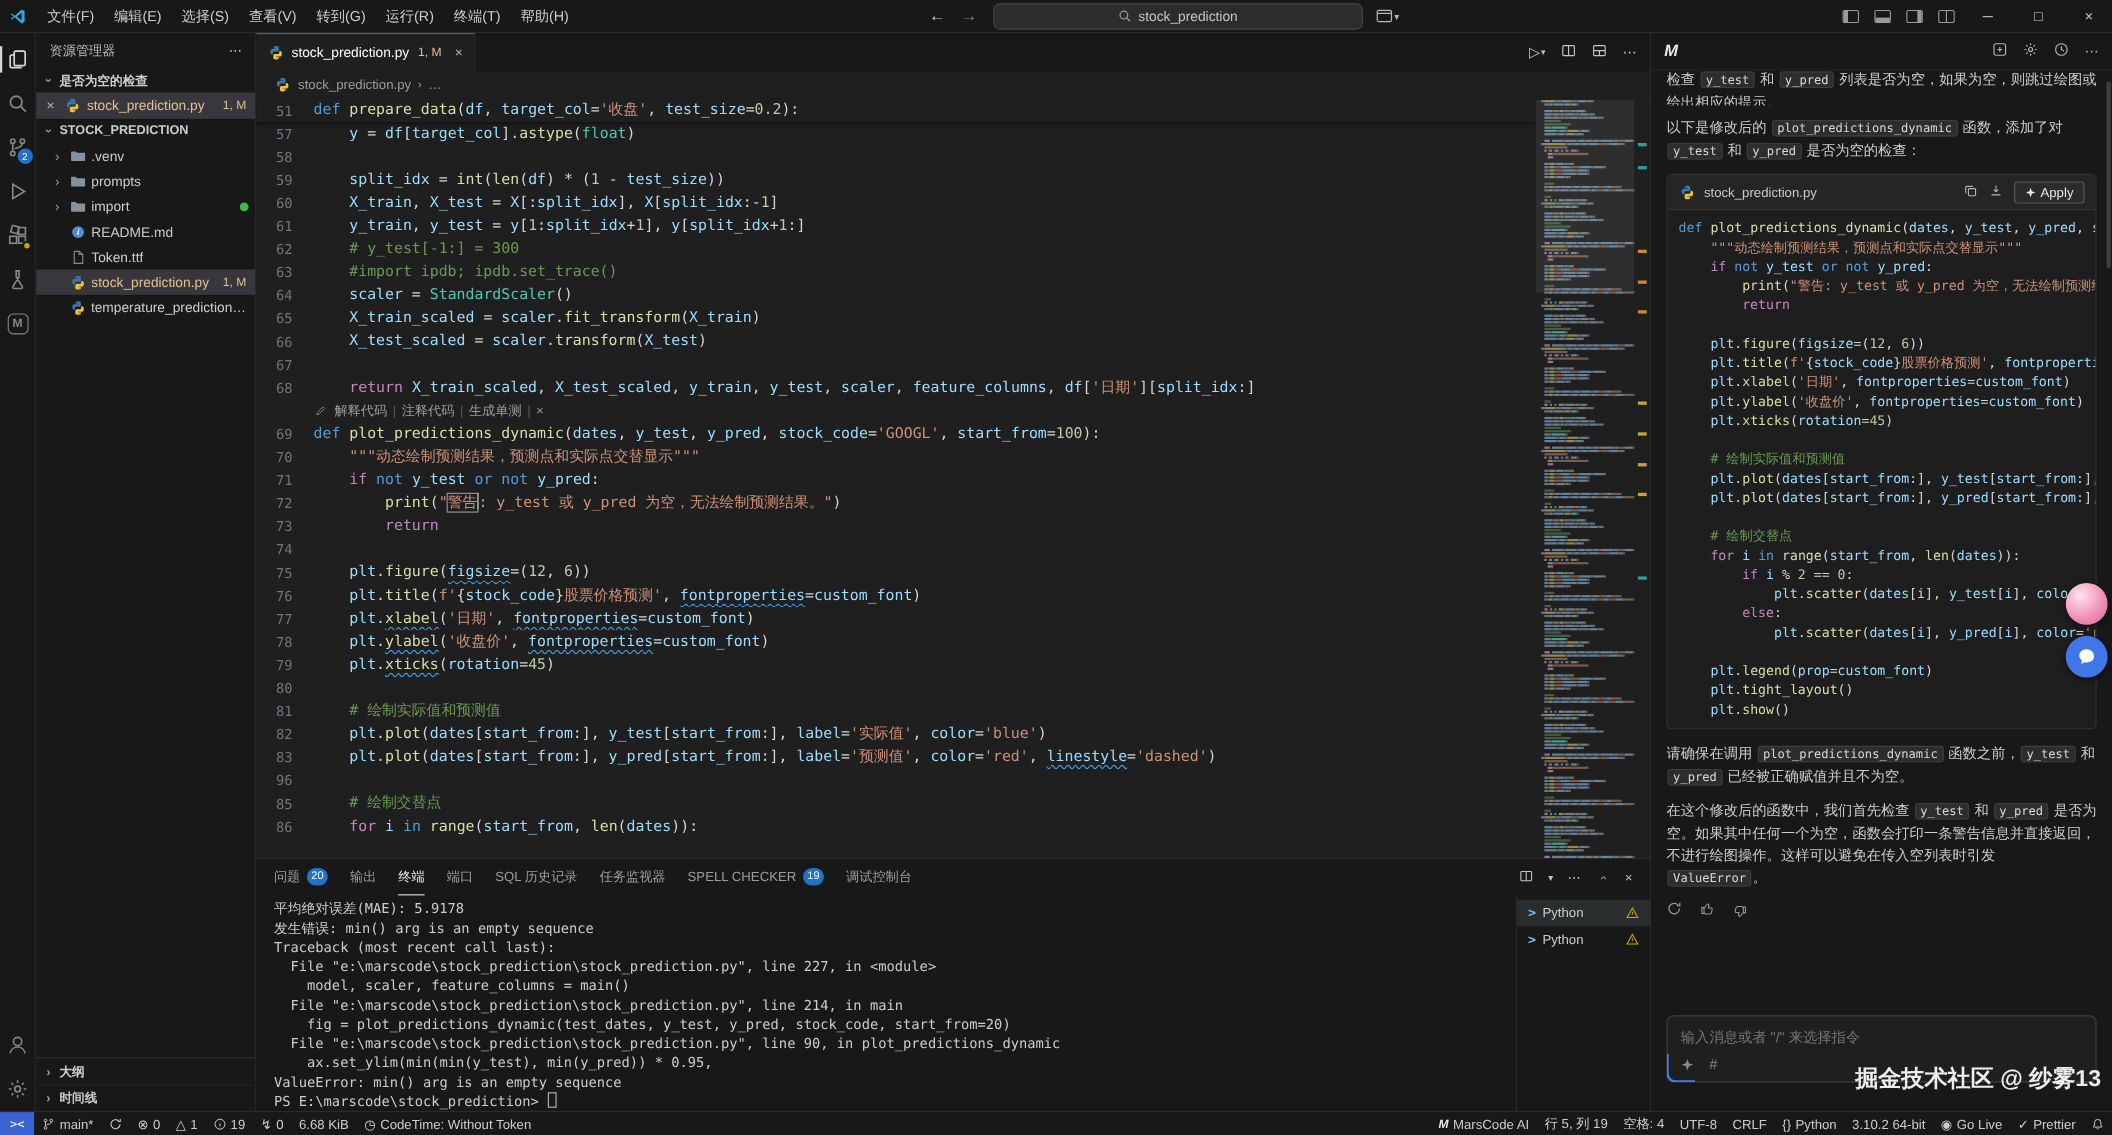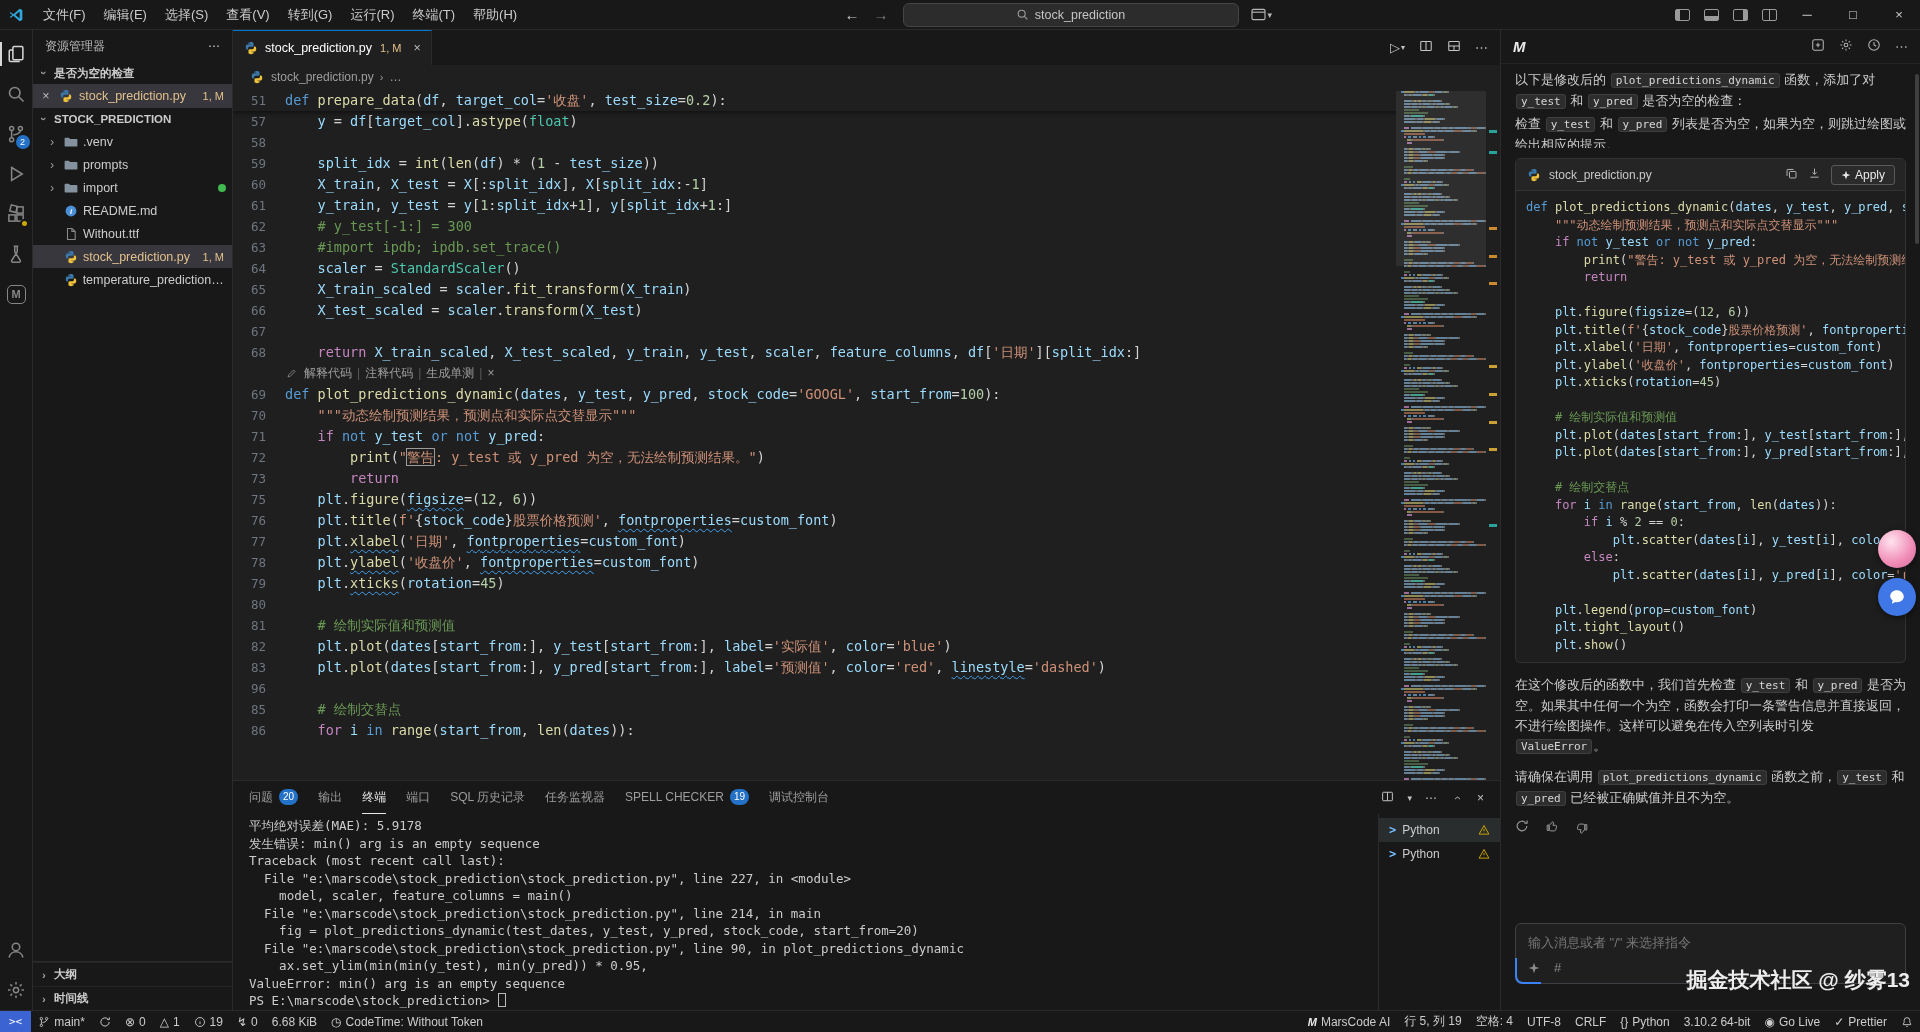--- a/index.html
+++ b/index.html
@@ -336,21 +336,21 @@
             <span class="tl">README.md</span>
           </div>
           <div class="tree-row">
             <span class="tw"></span>
             <span class="fic">
               <svg width="14" height="14" viewBox="0 0 16 16" fill="none" stroke="#8a8a8a" stroke-width="1.2">
                 <path d="M4 1.8h5.2L12.8 5v9.2H4z"></path>
                 <path d="M9 2v3h3.5"></path>
               </svg>
             </span>
-            <span class="tl">Without.ttf</span>
+            <span class="tl">Token.ttf</span>
           </div>
           <div class="tree-row selected">
             <span class="tw"></span>
             <span class="fic">
               <svg width="14" height="14" viewBox="0 0 16 16">
                 <path fill="#3b77a8" d="M7.9 1c-3 0-2.8 1.3-2.8 1.3v1.4h2.9v.4H3.9S2 3.9 2 6.9s1.7 2.9 1.7 2.9h1V8.4s-.1-1.7 1.7-1.7h2.9s1.6 0 1.6-1.6V2.6S11.2 1 7.9 1zM6.3 1.9a.5.5 0 1 1 0 1 .5.5 0 0 1 0-1z"></path>
                 <path fill="#f0c23c" d="M8.1 15c3 0 2.8-1.3 2.8-1.3v-1.4H8v-.4h4.1S14 12.1 14 9.1 12.3 6.2 12.3 6.2h-1v1.4s.1 1.7-1.7 1.7H6.7s-1.6 0-1.6 1.6v2.5S4.8 15 8.1 15zm1.6-.9a.5.5 0 1 1 0-1 .5.5 0 0 1 0 1z"></path>
               </svg>
             </span>
             <span class="tl mod">stock_prediction.py</span>
@@ -433,20 +433,21 @@
               <div class="code-row"><span class="gutter">67</span><span class="code-text"></span></div>
               <div class="code-row"><span class="gutter">68</span><span class="code-text"><span class="tk-o">    </span><span class="tk-c">return</span><span class="tk-o"> </span><span class="tk-v">X_train_scaled</span><span class="tk-o">, </span><span class="tk-v">X_test_scaled</span><span class="tk-o">, </span><span class="tk-v">y_train</span><span class="tk-o">, </span><span class="tk-v">y_test</span><span class="tk-o">, </span><span class="tk-v">scaler</span><span class="tk-o">, </span><span class="tk-v">feature_columns</span><span class="tk-o">, </span><span class="tk-v">df</span><span class="tk-o">[</span><span class="tk-s">'日期'</span><span class="tk-o">][</span><span class="tk-v">split_idx</span><span class="tk-o">:]</span></span></div>
               <div class="code-row lens-row"><span class="lens-pen"><svg width="11" height="11" viewBox="0 0 16 16" fill="none" stroke="currentColor" stroke-width="1.2">
                     <path d="M3 13l.8-3L11 2.8l2.2 2.2L6 12.2z"></path>
                   </svg></span><span class="lens-item">解释代码</span><span class="lens-sep">|</span><span class="lens-item">注释代码</span><span class="lens-sep">|</span><span class="lens-item">生成单测</span><span class="lens-sep">|</span><span class="lens-item">×</span></div>
               <div class="code-row"><span class="gutter">69</span><span class="code-text"><span class="tk-k">def </span><span class="tk-f">plot_predictions_dynamic</span><span class="tk-o">(</span><span class="tk-v">dates</span><span class="tk-o">, </span><span class="tk-v">y_test</span><span class="tk-o">, </span><span class="tk-v">y_pred</span><span class="tk-o">, </span><span class="tk-v">stock_code</span><span class="tk-o">=</span><span class="tk-s">'GOOGL'</span><span class="tk-o">, </span><span class="tk-v">start_from</span><span class="tk-o">=</span><span class="tk-n">100</span><span class="tk-o">):</span></span></div>
               <div class="code-row"><span class="gutter">70</span><span class="code-text"><span class="tk-o">    </span><span class="tk-s">"""动态绘制预测结果，预测点和实际点交替显示"""</span></span></div>
               <div class="code-row"><span class="gutter">71</span><span class="code-text"><span class="tk-o">    </span><span class="tk-c">if</span><span class="tk-o"> </span><span class="tk-k">not</span><span class="tk-o"> </span><span class="tk-v">y_test</span><span class="tk-o"> </span><span class="tk-k">or</span><span class="tk-o"> </span><span class="tk-k">not</span><span class="tk-o"> </span><span class="tk-v">y_pred</span><span class="tk-o">:</span></span></div>
               <div class="code-row"><span class="gutter">72</span><span class="code-text"><span class="tk-o">        </span><span class="tk-f">print</span><span class="tk-o">(</span><span class="tk-s">"</span><span class="tk-s tk-bx">警告</span><span class="tk-cr"></span><span class="tk-s">: y_test 或 y_pred 为空，无法绘制预测结果。"</span><span class="tk-o">)</span></span></div>
               <div class="code-row"><span class="gutter">73</span><span class="code-text"><span class="tk-o">        </span><span class="tk-c">return</span></span></div>
+              <div class="code-row"><span class="gutter">74</span><span class="code-text"></span></div>
               <div class="code-row"><span class="gutter">75</span><span class="code-text"><span class="tk-o">    </span><span class="tk-v">plt</span><span class="tk-o">.</span><span class="tk-f">figure</span><span class="tk-o">(</span><span class="tk-v tk-sq">figsize</span><span class="tk-o">=(</span><span class="tk-n">12</span><span class="tk-o">, </span><span class="tk-n">6</span><span class="tk-o">))</span></span></div>
               <div class="code-row"><span class="gutter">76</span><span class="code-text"><span class="tk-o">    </span><span class="tk-v">plt</span><span class="tk-o">.</span><span class="tk-f">title</span><span class="tk-o">(</span><span class="tk-s">f'</span><span class="tk-o">{</span><span class="tk-v">stock_code</span><span class="tk-o">}</span><span class="tk-s">股票价格预测'</span><span class="tk-o">, </span><span class="tk-v tk-sq">fontproperties</span><span class="tk-o">=</span><span class="tk-v">custom_font</span><span class="tk-o">)</span></span></div>
               <div class="code-row"><span class="gutter">77</span><span class="code-text"><span class="tk-o">    </span><span class="tk-v">plt</span><span class="tk-o">.</span><span class="tk-f tk-sq">xlabel</span><span class="tk-o">(</span><span class="tk-s">'日期'</span><span class="tk-o">, </span><span class="tk-v tk-sq">fontproperties</span><span class="tk-o">=</span><span class="tk-v">custom_font</span><span class="tk-o">)</span></span></div>
               <div class="code-row"><span class="gutter">78</span><span class="code-text"><span class="tk-o">    </span><span class="tk-v">plt</span><span class="tk-o">.</span><span class="tk-f tk-sq">ylabel</span><span class="tk-o">(</span><span class="tk-s">'收盘价'</span><span class="tk-o">, </span><span class="tk-v tk-sq">fontproperties</span><span class="tk-o">=</span><span class="tk-v">custom_font</span><span class="tk-o">)</span></span></div>
               <div class="code-row"><span class="gutter">79</span><span class="code-text"><span class="tk-o">    </span><span class="tk-v">plt</span><span class="tk-o">.</span><span class="tk-f tk-sq">xticks</span><span class="tk-o">(</span><span class="tk-v">rotation</span><span class="tk-o">=</span><span class="tk-n">45</span><span class="tk-o">)</span></span></div>
               <div class="code-row"><span class="gutter">80</span><span class="code-text"></span></div>
               <div class="code-row"><span class="gutter">81</span><span class="code-text"><span class="tk-o">    </span><span class="tk-m"># 绘制实际值和预测值</span></span></div>
               <div class="code-row"><span class="gutter">82</span><span class="code-text"><span class="tk-o">    </span><span class="tk-v">plt</span><span class="tk-o">.</span><span class="tk-f">plot</span><span class="tk-o">(</span><span class="tk-v">dates</span><span class="tk-o">[</span><span class="tk-v">start_from</span><span class="tk-o">:], </span><span class="tk-v">y_test</span><span class="tk-o">[</span><span class="tk-v">start_from</span><span class="tk-o">:], </span><span class="tk-v">label</span><span class="tk-o">=</span><span class="tk-s">'实际值'</span><span class="tk-o">, </span><span class="tk-v">color</span><span class="tk-o">=</span><span class="tk-s">'blue'</span><span class="tk-o">)</span></span></div>
               <div class="code-row"><span class="gutter">83</span><span class="code-text"><span class="tk-o">    </span><span class="tk-v">plt</span><span class="tk-o">.</span><span class="tk-f">plot</span><span class="tk-o">(</span><span class="tk-v">dates</span><span class="tk-o">[</span><span class="tk-v">start_from</span><span class="tk-o">:], </span><span class="tk-v">y_pred</span><span class="tk-o">[</span><span class="tk-v">start_from</span><span class="tk-o">:], </span><span class="tk-v">label</span><span class="tk-o">=</span><span class="tk-s">'预测值'</span><span class="tk-o">, </span><span class="tk-v">color</span><span class="tk-o">=</span><span class="tk-s">'red'</span><span class="tk-o">, </span><span class="tk-v tk-sq">linestyle</span><span class="tk-o">=</span><span class="tk-s">'dashed'</span><span class="tk-o">)</span></span></div>
               <div class="code-row"><span class="gutter">96</span><span class="code-text"></span></div>
@@ -3070,22 +3071,22 @@
                 <path d="M8 1.6v2M8 12.4v2M1.6 8h2M12.4 8h2M3.5 3.5l1.4 1.4M11.1 11.1l1.4 1.4M12.5 3.5l-1.4 1.4M4.9 11.1l-1.4 1.4"></path>
               </svg></span>
           <span><svg width="14" height="14" viewBox="0 0 16 16" fill="none" stroke="currentColor" stroke-width="1.2">
                 <circle cx="8" cy="8" r="6"></circle>
                 <path d="M8 4.5V8l2.5 1.5"></path>
               </svg></span>
           <span>⋯</span>
         </div>
       </div>
       <div class="chat-scroll">
+        <div class="p p-top"><span>检查 </span><span class="chip">y_test</span><span> 和 </span><span class="chip">y_pred</span><span> 列表是否为空，如果为空，则跳过绘图或给出相应的提示。</span></div>
         <div class="p"><span>以下是修改后的 </span><span class="chip">plot_predictions_dynamic</span><span> 函数，添加了对 </span><span class="chip">y_test</span><span> 和 </span><span class="chip">y_pred</span><span> 是否为空的检查：</span></div>
-        <div class="p p-top"><span>检查 </span><span class="chip">y_test</span><span> 和 </span><span class="chip">y_pred</span><span> 列表是否为空，如果为空，则跳过绘图或给出相应的提示。</span></div>
         <div class="code-card">
           <div class="cc-head">
             <span class="fic js-ic">
                 <svg width="14" height="14" viewBox="0 0 16 16">
                   <path fill="#3b77a8" d="M7.9 1c-3 0-2.8 1.3-2.8 1.3v1.4h2.9v.4H3.9S2 3.9 2 6.9s1.7 2.9 1.7 2.9h1V8.4s-.1-1.7 1.7-1.7h2.9s1.6 0 1.6-1.6V2.6S11.2 1 7.9 1zM6.3 1.9a.5.5 0 1 1 0 1 .5.5 0 0 1 0-1z"></path>
                   <path fill="#f0c23c" d="M8.1 15c3 0 2.8-1.3 2.8-1.3v-1.4H8v-.4h4.1S14 12.1 14 9.1 12.3 6.2 12.3 6.2h-1v1.4s.1 1.7-1.7 1.7H6.7s-1.6 0-1.6 1.6v2.5S4.8 15 8.1 15zm1.6-.9a.5.5 0 1 1 0-1 .5.5 0 0 1 0 1z"></path>
                 </svg>
               </span>
             <span>stock_prediction.py</span>
             <span class="cc-icons">
@@ -3101,22 +3102,22 @@
                     <svg width="10" height="10" viewBox="0 0 16 16">
                       <path fill="currentColor" d="M8 1l1.8 5.2L15 8l-5.2 1.8L8 15l-1.8-5.2L1 8l5.2-1.8z"></path>
                     </svg>
                   </span>
                 <span>Apply</span>
               </button>
             </span>
           </div>
           <div class="cc-body"><div class="ccode-row"><span class="tk-k">def </span><span class="tk-f">plot_predictions_dynamic</span><span class="tk-o">(</span><span class="tk-v">dates</span><span class="tk-o">, </span><span class="tk-v">y_test</span><span class="tk-o">, </span><span class="tk-v">y_pred</span><span class="tk-o">, </span><span class="tk-v">stoc</span></div><div class="ccode-row"><span class="tk-o">    </span><span class="tk-s">"""动态绘制预测结果，预测点和实际点交替显示"""</span></div><div class="ccode-row"><span class="tk-o">    </span><span class="tk-c">if</span><span class="tk-o"> </span><span class="tk-k">not</span><span class="tk-o"> </span><span class="tk-v">y_test</span><span class="tk-o"> </span><span class="tk-k">or</span><span class="tk-o"> </span><span class="tk-k">not</span><span class="tk-o"> </span><span class="tk-v">y_pred</span><span class="tk-o">:</span></div><div class="ccode-row"><span class="tk-o">        </span><span class="tk-f">print</span><span class="tk-o">(</span><span class="tk-s">"警告: y_test 或 y_pred 为空，无法绘制预测结</span></div><div class="ccode-row"><span class="tk-o">        </span><span class="tk-c">return</span></div><div class="ccode-row"></div><div class="ccode-row"><span class="tk-o">    </span><span class="tk-v">plt</span><span class="tk-o">.</span><span class="tk-f">figure</span><span class="tk-o">(</span><span class="tk-v">figsize</span><span class="tk-o">=(</span><span class="tk-n">12</span><span class="tk-o">, </span><span class="tk-n">6</span><span class="tk-o">))</span></div><div class="ccode-row"><span class="tk-o">    </span><span class="tk-v">plt</span><span class="tk-o">.</span><span class="tk-f">title</span><span class="tk-o">(</span><span class="tk-s">f'</span><span class="tk-o">{</span><span class="tk-v">stock_code</span><span class="tk-o">}</span><span class="tk-s">股票价格预测'</span><span class="tk-o">, </span><span class="tk-v">fontproperties</span></div><div class="ccode-row"><span class="tk-o">    </span><span class="tk-v">plt</span><span class="tk-o">.</span><span class="tk-f">xlabel</span><span class="tk-o">(</span><span class="tk-s">'日期'</span><span class="tk-o">, </span><span class="tk-v">fontproperties</span><span class="tk-o">=</span><span class="tk-v">custom_font</span><span class="tk-o">)</span></div><div class="ccode-row"><span class="tk-o">    </span><span class="tk-v">plt</span><span class="tk-o">.</span><span class="tk-f">ylabel</span><span class="tk-o">(</span><span class="tk-s">'收盘价'</span><span class="tk-o">, </span><span class="tk-v">fontproperties</span><span class="tk-o">=</span><span class="tk-v">custom_font</span><span class="tk-o">)</span></div><div class="ccode-row"><span class="tk-o">    </span><span class="tk-v">plt</span><span class="tk-o">.</span><span class="tk-f">xticks</span><span class="tk-o">(</span><span class="tk-v">rotation</span><span class="tk-o">=</span><span class="tk-n">45</span><span class="tk-o">)</span></div><div class="ccode-row"></div><div class="ccode-row"><span class="tk-o">    </span><span class="tk-m"># 绘制实际值和预测值</span></div><div class="ccode-row"><span class="tk-o">    </span><span class="tk-v">plt</span><span class="tk-o">.</span><span class="tk-f">plot</span><span class="tk-o">(</span><span class="tk-v">dates</span><span class="tk-o">[</span><span class="tk-v">start_from</span><span class="tk-o">:], </span><span class="tk-v">y_test</span><span class="tk-o">[</span><span class="tk-v">start_from</span><span class="tk-o">:], </span></div><div class="ccode-row"><span class="tk-o">    </span><span class="tk-v">plt</span><span class="tk-o">.</span><span class="tk-f">plot</span><span class="tk-o">(</span><span class="tk-v">dates</span><span class="tk-o">[</span><span class="tk-v">start_from</span><span class="tk-o">:], </span><span class="tk-v">y_pred</span><span class="tk-o">[</span><span class="tk-v">start_from</span><span class="tk-o">:], </span></div><div class="ccode-row"></div><div class="ccode-row"><span class="tk-o">    </span><span class="tk-m"># 绘制交替点</span></div><div class="ccode-row"><span class="tk-o">    </span><span class="tk-c">for</span><span class="tk-o"> </span><span class="tk-v">i</span><span class="tk-o"> </span><span class="tk-k">in</span><span class="tk-o"> </span><span class="tk-f">range</span><span class="tk-o">(</span><span class="tk-v">start_from</span><span class="tk-o">, </span><span class="tk-f">len</span><span class="tk-o">(</span><span class="tk-v">dates</span><span class="tk-o">)):</span></div><div class="ccode-row"><span class="tk-o">        </span><span class="tk-c">if</span><span class="tk-o"> </span><span class="tk-v">i</span><span class="tk-o"> % </span><span class="tk-n">2</span><span class="tk-o"> == </span><span class="tk-n">0</span><span class="tk-o">:</span></div><div class="ccode-row"><span class="tk-o">            </span><span class="tk-v">plt</span><span class="tk-o">.</span><span class="tk-f">scatter</span><span class="tk-o">(</span><span class="tk-v">dates</span><span class="tk-o">[</span><span class="tk-v">i</span><span class="tk-o">], </span><span class="tk-v">y_test</span><span class="tk-o">[</span><span class="tk-v">i</span><span class="tk-o">], </span><span class="tk-v">color</span><span class="tk-o">=</span><span class="tk-s">'blue</span></div><div class="ccode-row"><span class="tk-o">        </span><span class="tk-c">else</span><span class="tk-o">:</span></div><div class="ccode-row"><span class="tk-o">            </span><span class="tk-v">plt</span><span class="tk-o">.</span><span class="tk-f">scatter</span><span class="tk-o">(</span><span class="tk-v">dates</span><span class="tk-o">[</span><span class="tk-v">i</span><span class="tk-o">], </span><span class="tk-v">y_pred</span><span class="tk-o">[</span><span class="tk-v">i</span><span class="tk-o">], </span><span class="tk-v">color</span><span class="tk-o">=</span><span class="tk-s">'red</span></div><div class="ccode-row"></div><div class="ccode-row"><span class="tk-o">    </span><span class="tk-v">plt</span><span class="tk-o">.</span><span class="tk-f">legend</span><span class="tk-o">(</span><span class="tk-v">prop</span><span class="tk-o">=</span><span class="tk-v">custom_font</span><span class="tk-o">)</span></div><div class="ccode-row"><span class="tk-o">    </span><span class="tk-v">plt</span><span class="tk-o">.</span><span class="tk-f">tight_layout</span><span class="tk-o">()</span></div><div class="ccode-row"><span class="tk-o">    </span><span class="tk-v">plt</span><span class="tk-o">.</span><span class="tk-f">show</span><span class="tk-o">()</span></div></div>
         </div>
+        <div class="p"><span>请确保在调用 </span><span class="chip">plot_predictions_dynamic</span><span> 函数之前，</span><span class="chip">y_test</span><span> 和 </span><span class="chip">y_pred</span><span> 已经被正确赋值并且不为空。</span></div>
         <div class="p"><span>在这个修改后的函数中，我们首先检查 </span><span class="chip">y_test</span><span> 和 </span><span class="chip">y_pred</span><span> 是否为空。如果其中任何一个为空，函数会打印一条警告信息并直接返回，不进行绘图操作。这样可以避免在传入空列表时引发 </span><span class="chip">ValueError</span><span>。</span></div>
-        <div class="p"><span>请确保在调用 </span><span class="chip">plot_predictions_dynamic</span><span> 函数之前，</span><span class="chip">y_test</span><span> 和 </span><span class="chip">y_pred</span><span> 已经被正确赋值并且不为空。</span></div>
         <div class="msg-actions">
           <span><svg width="14" height="14" viewBox="0 0 16 16" fill="none" stroke="currentColor" stroke-width="1.3">
                 <path d="M13.5 8a5.5 5.5 0 1 1-1.6-3.9M13.8 1.8v3h-3"></path>
               </svg></span>
           <span><svg width="14" height="14" viewBox="0 0 16 16" fill="none" stroke="currentColor" stroke-width="1.1">
                 <path d="M2.5 7h2.2v6H2.5zM4.7 12.4l1.2.9c.3.2.6.3 1 .3h3.9c.7 0 1.3-.5 1.5-1.2l.9-3.5A1.3 1.3 0 0 0 12 7.3H9.2l.6-2.7a1.1 1.1 0 0 0-2-.8L4.7 7.6z"></path>
               </svg></span>
           <span style="transform:scale(-1)"><svg width="14" height="14" viewBox="0 0 16 16" fill="none" stroke="currentColor" stroke-width="1.1">
                 <path d="M2.5 7h2.2v6H2.5zM4.7 12.4l1.2.9c.3.2.6.3 1 .3h3.9c.7 0 1.3-.5 1.5-1.2l.9-3.5A1.3 1.3 0 0 0 12 7.3H9.2l.6-2.7a1.1 1.1 0 0 0-2-.8L4.7 7.6z"></path>
               </svg></span>

